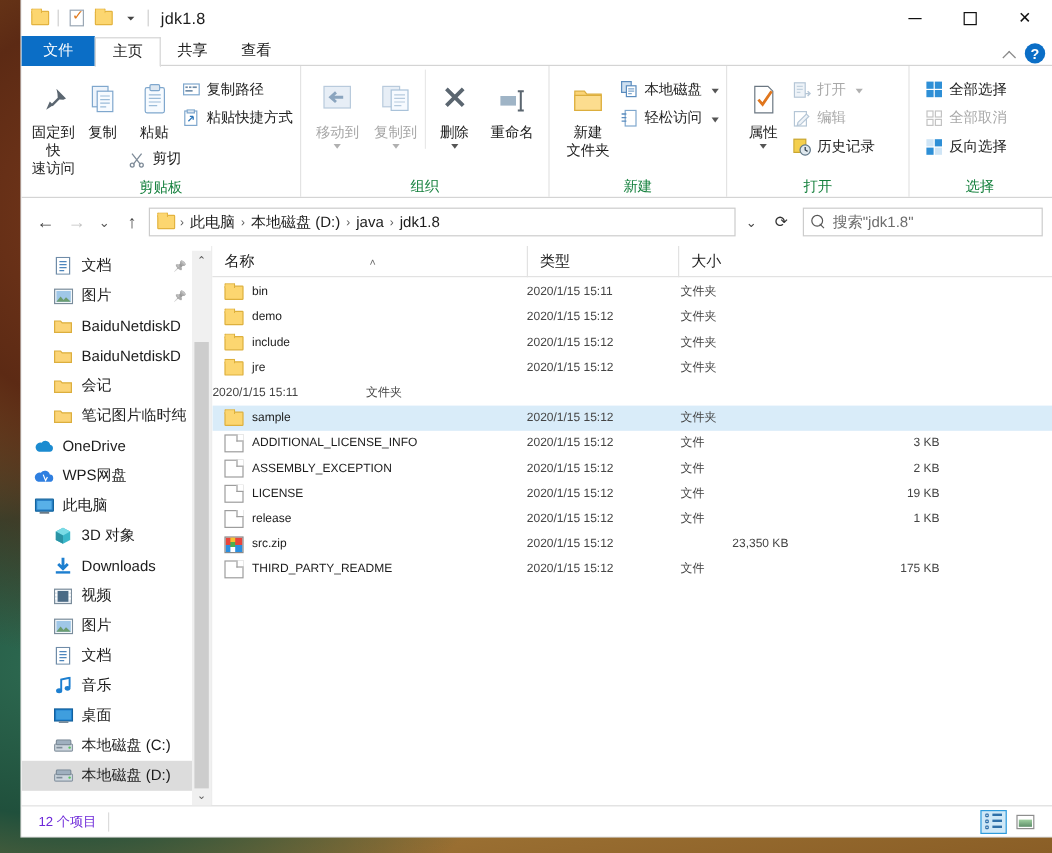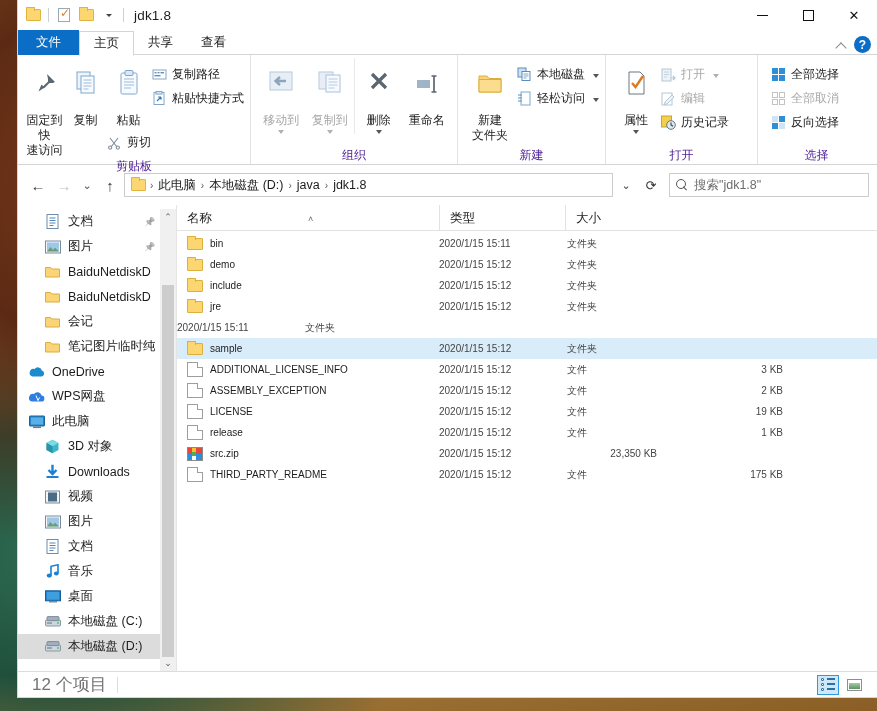--- a/index.html
+++ b/index.html
@@ -112,28 +112,28 @@
     border-bottom: 1px solid #d4d4d4; display: flex; position: relative;
   }
   .rgroup {
     display: flex; flex-direction: column; position: relative;
     padding: 3px 0 0 0;
   }
   .rgroup + .rgroup { border-left: 1px solid #e3e3e3; }
   .rgroup .gbody { display: flex; flex: 1; align-items: flex-start; padding: 0 6px; }
   .gcaption {
     height: 17px; line-height: 17px; text-align: center; font-size: 12px;
-    color: #4c1d95;
+    color: #15803d;
   }
   .bigbtn {
     width: 56px; display: flex; flex-direction: column; align-items: center;
     padding-top: 5px; text-align: center;
   }
   .bigbtn .bico { height: 34px; display: flex; align-items: flex-end; justify-content: center; }
-  .bigbtn .blabel { font-size: 12px; color: #222; line-height: 15px; margin-top: 16px; }
+  .bigbtn .blabel { font-size: 12px; color: #222; line-height: 15px; margin-top: 6px; }
   .bigbtn.dim .blabel { color: #a6a6a6; }
   .smallcol { display: flex; flex-direction: column; padding-top: 6px; gap: 3px; }
   .smallbtn { display: flex; align-items: center; gap: 5px; height: 21px; }
   .smallbtn .slabel { font-size: 12px; color: #222; white-space: nowrap; }
   .smallbtn.dim .slabel { color: #a8a8a8; }
   .sico { width: 16px; height: 16px; display:flex; align-items:center; justify-content:center; }
   .splitcaret {
     width: 0; height: 0; border-left: 3.5px solid transparent;
     border-right: 3.5px solid transparent; border-top: 4px solid #555; margin-top: 2px;
   }
@@ -250,21 +250,21 @@
   }
   .fico.zip::after {
     content:""; position:absolute; left: 4px; top: 0; width: 4px; height: 12px;
     background: linear-gradient(#f6c02c 0 34%, #4caf50 34% 67%, #ffffff 67% 100%);
   }
   
   .statusbar {
     flex: 0 0 26px; height: 26px; border-top: 1px solid #dcdcdc;
     display: flex; align-items: center; padding: 0 6px; background: #fff;
   }
-  .status-left { font-size: 17px; color: #737373; padding-left: 8px; }
+  .status-left { font-size: 11px; color: #6d28d9; padding-left: 8px; }
   .status-sep { width: 1px; height: 16px; background: #dcdcdc; margin-left: 10px; }
   .status-right { margin-left: auto; display: flex; gap: 4px; padding-right: 6px; }
   .viewbtn {
     width: 22px; height: 20px; display: flex; align-items: center;
     justify-content: center;
   }
   .viewbtn.on { background: #cfe8f7; border: 1px solid #2e9bdc; }
   .detail-glyph { display: grid; grid-template-columns: 4px 8px; gap: 2px 2px; }
   .detail-glyph i { display: block; height: 2px; background: #2e6fa8; }
   .detail-glyph i.sq { height: 3px; width: 3px; border: 1px solid #2e6fa8; background: #fff; border-radius: 1px; }

